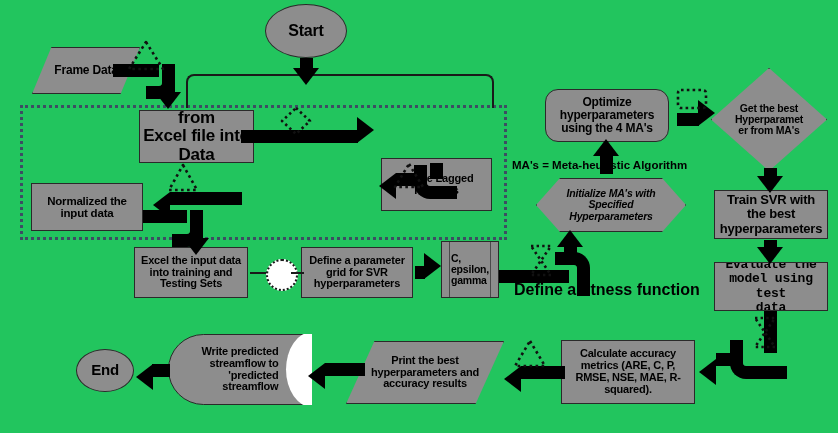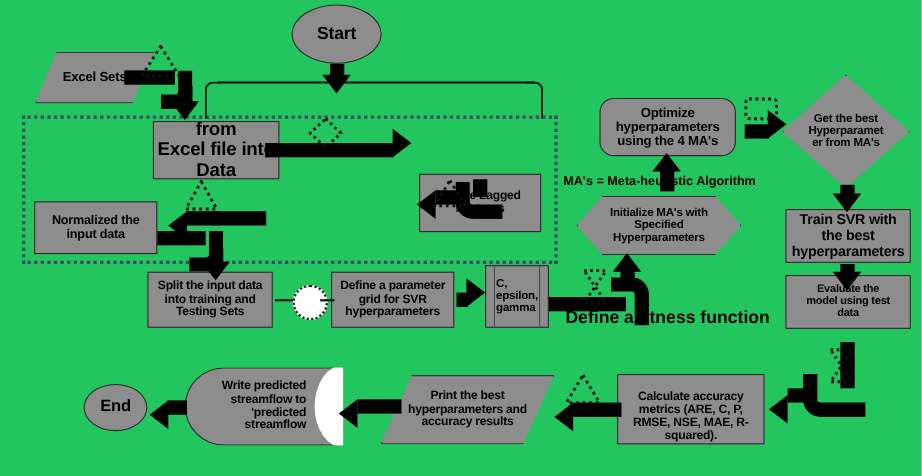--- a/index.html
+++ b/index.html
@@ -133,60 +133,60 @@
   <div class="thin-elbow tl" style="left:186px;top:74px;width:14px;height:32px;"></div>
   <div class="thin-h" style="left:198px;top:74px;width:288px;"></div>
   <div class="thin-elbow tr" style="left:478px;top:74px;width:14px;height:32px;"></div>
 
   <div class="node ellipse" style="left:265px;top:4px;width:82px;height:54px;font-size:16px;">
     <span class="lbl">Start</span>
   </div>
 
   <div class="node para" style="left:32px;top:47px;width:108px;height:47px;font-size:12px;">
     <div class="fillshape"></div>
-    <span class="lbl">Excel Sets</span>
+    <span class="lbl">Frame Data</span>
   </div>
 
   <div class="node rect" style="left:121px;top:110px;width:115px;height:53px;font-size:17px;margin-left:18px;">
     <span class="lbl">Read data from
 Excel file into Data
 Frame</span>
   </div>
 
   <div class="node rect" style="left:381px;top:126px;width:111px;height:53px;font-size:11px;margin-top:32px;">
     <span class="lbl">Create Lagged
 Features</span>
   </div>
 
 
   <div class="node rect" style="left:31px;top:183px;width:112px;height:48px;font-size:11.5px;">
     <span class="lbl">Normalized the
 input data</span>
   </div>
 
   <div class="node rect" style="left:134px;top:247px;width:114px;height:51px;font-size:11px;">
-    <span class="lbl">Split the input data
+    <span class="lbl">Excel the input data
 into training and
 Testing  Sets</span>
   </div>
 
   <div class="node rect" style="left:301px;top:247px;width:112px;height:51px;font-size:11px;justify-content:center;">
     <span class="lbl">Define a parameter
 grid for SVR
 hyperparameters</span>
   </div>
 
   <div class="node predef" style="left:441px;top:241px;width:58px;height:57px;font-size:10.5px;">
     <div class="bar l"></div>
     <div class="bar r"></div>
     <span class="lbl">C, epsilon,
 gamma</span>
   </div>
 
-  <div class="node hex" style="left:524px;top:178px;width:150px;height:54px;font-size:10.5px;">
+  <div class="node hex" style="left:536px;top:178px;width:150px;height:54px;font-size:10.5px;font-style:italic;">
     <div class="fillshape"></div>
     <span class="lbl">Initialize MA's with
 Specified
 Hyperparameters</span>
   </div>
 
   <div class="node rounded" style="left:545px;top:89px;width:124px;height:53px;font-size:12px;">
     <span class="lbl">Optimize
 hyperparameters
 using the 4 MA's</span>
@@ -198,27 +198,27 @@
 Hyperparamet
 er from MA's</span>
   </div>
 
   <div class="node rect" style="left:714px;top:190px;width:114px;height:49px;font-size:13px;">
     <span class="lbl">Train SVR with
 the best
 hyperparameters</span>
   </div>
 
-  <div class="node rect" style="left:714px;top:250px;width:114px;height:49px;font-size:10px;">
+  <div class="node rect" style="left:714px;top:262px;width:114px;height:49px;font-size:13px;font-family:Liberation Mono, monospace;">
     <span class="lbl">Evaluate the
 model using test
 data</span>
   </div>
 
-  <div class="node rect" style="left:561px;top:340px;width:134px;height:64px;font-size:11px;align-items:flex-end;">
+  <div class="node rect" style="left:561px;top:340px;width:134px;height:64px;font-size:11px;">
     <span class="lbl">Calculate accuracy
 metrics (ARE, C, P,
 RMSE, NSE, MAE, R-
 squared).</span>
   </div>
 
   <div class="node para" style="left:346px;top:341px;width:158px;height:63px;font-size:11px;">
     <div class="fillshape"></div>
     <span class="lbl">Print the best
 hyperparameters and

